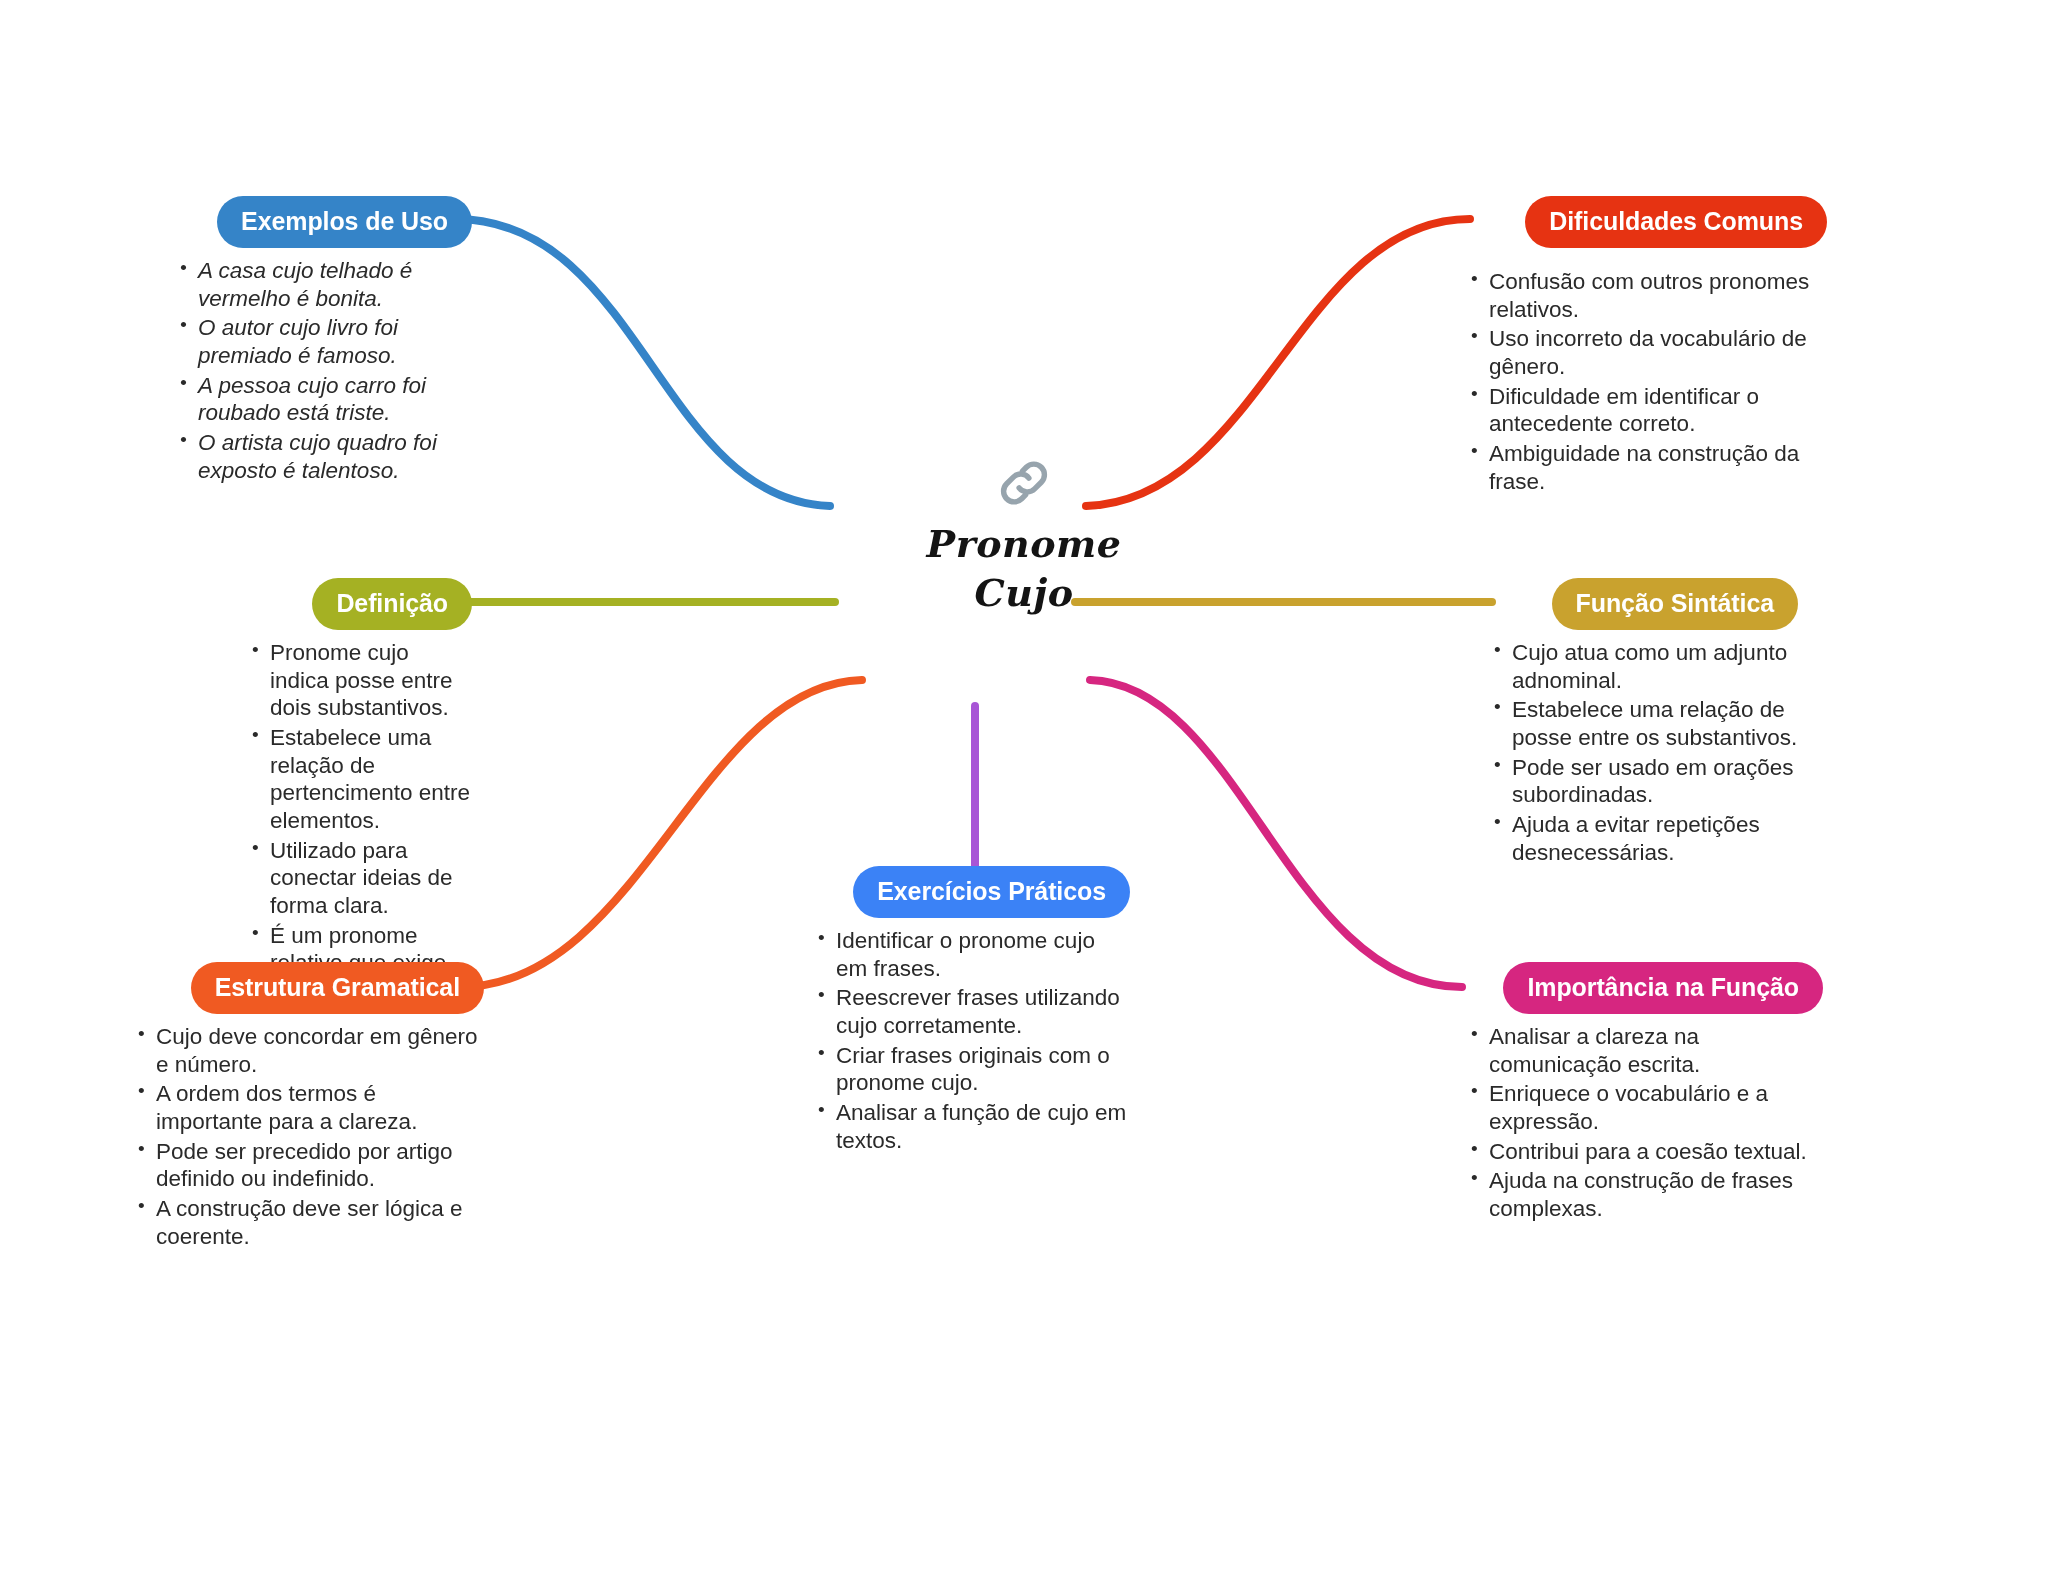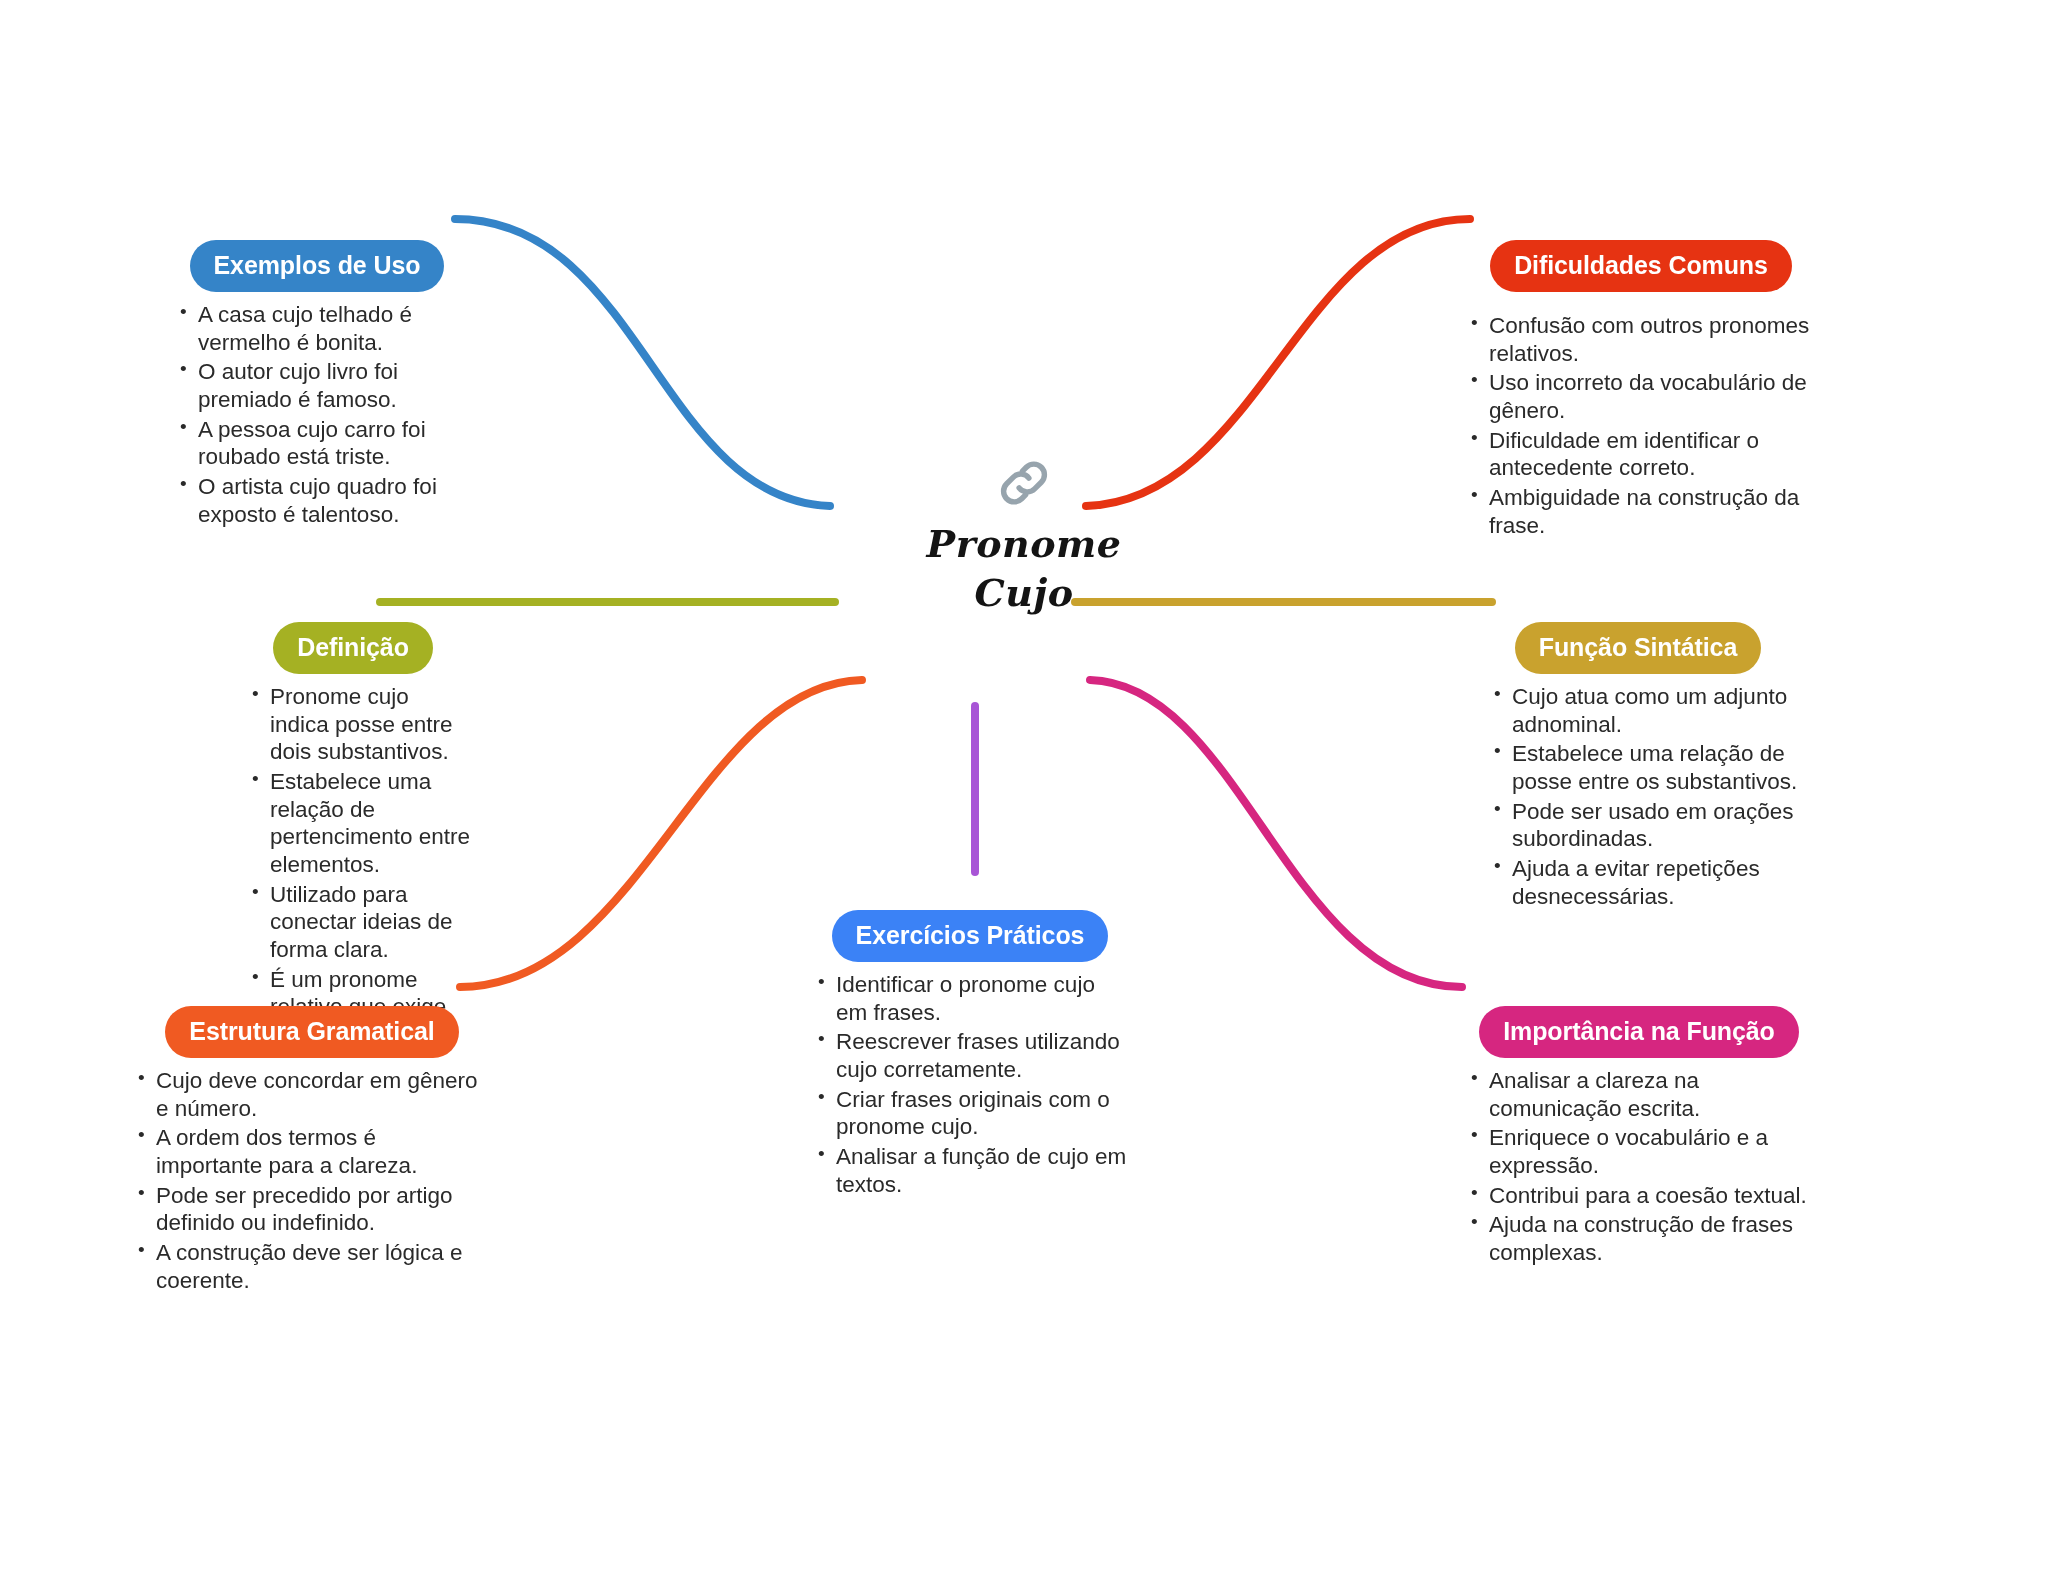--- a/index.html
+++ b/index.html
@@ -69,21 +69,21 @@
     font-weight: 700;
     font-size: 25px;
     line-height: 1;
     padding: 13px 24px 14px 24px;
     white-space: nowrap;
     letter-spacing: -0.1px;
   }
   .pill-row {
     display: flex;
   }
-  .pill-row.left   { justify-content: center; margin-top: 44px; }
+  .pill-row.left   { justify-content: flex-end; }
 
   ul.items {
     list-style: none;
     margin: 9px 0 0 0;
     padding: 0;
   }
   ul.items li {
     position: relative;
     padding-left: 22px;
     margin-bottom: 2px;
@@ -96,21 +96,21 @@
     position: absolute;
     left: 4px;
     top: -1px;
     font-size: 19px;
     color: #2a2a2a;
   }
 
   
   #branch-exemplos          { left: 152px;  top: 196px;  width: 320px; }
   #branch-exemplos .pill-row{ padding-left: 10px; }
-  #branch-exemplos ul       { padding-left: 24px; }
+  #branch-exemplos ul       { padding-left: 24px; font-style: italic; }
 
   #branch-dificuldades      { left: 1455px; top: 196px;  width: 372px; }
   #branch-dificuldades ul   { padding-left: 12px; margin-top: 20px; }
 
   #branch-definicao         { left: 222px;  top: 578px;  width: 250px; }
   #branch-definicao .pill-row{ padding-left: 12px; }
   #branch-definicao ul      { padding-left: 26px; }
 
   #branch-funcao            { left: 1478px; top: 578px;  width: 320px; }
   #branch-funcao ul         { padding-left: 12px; }

